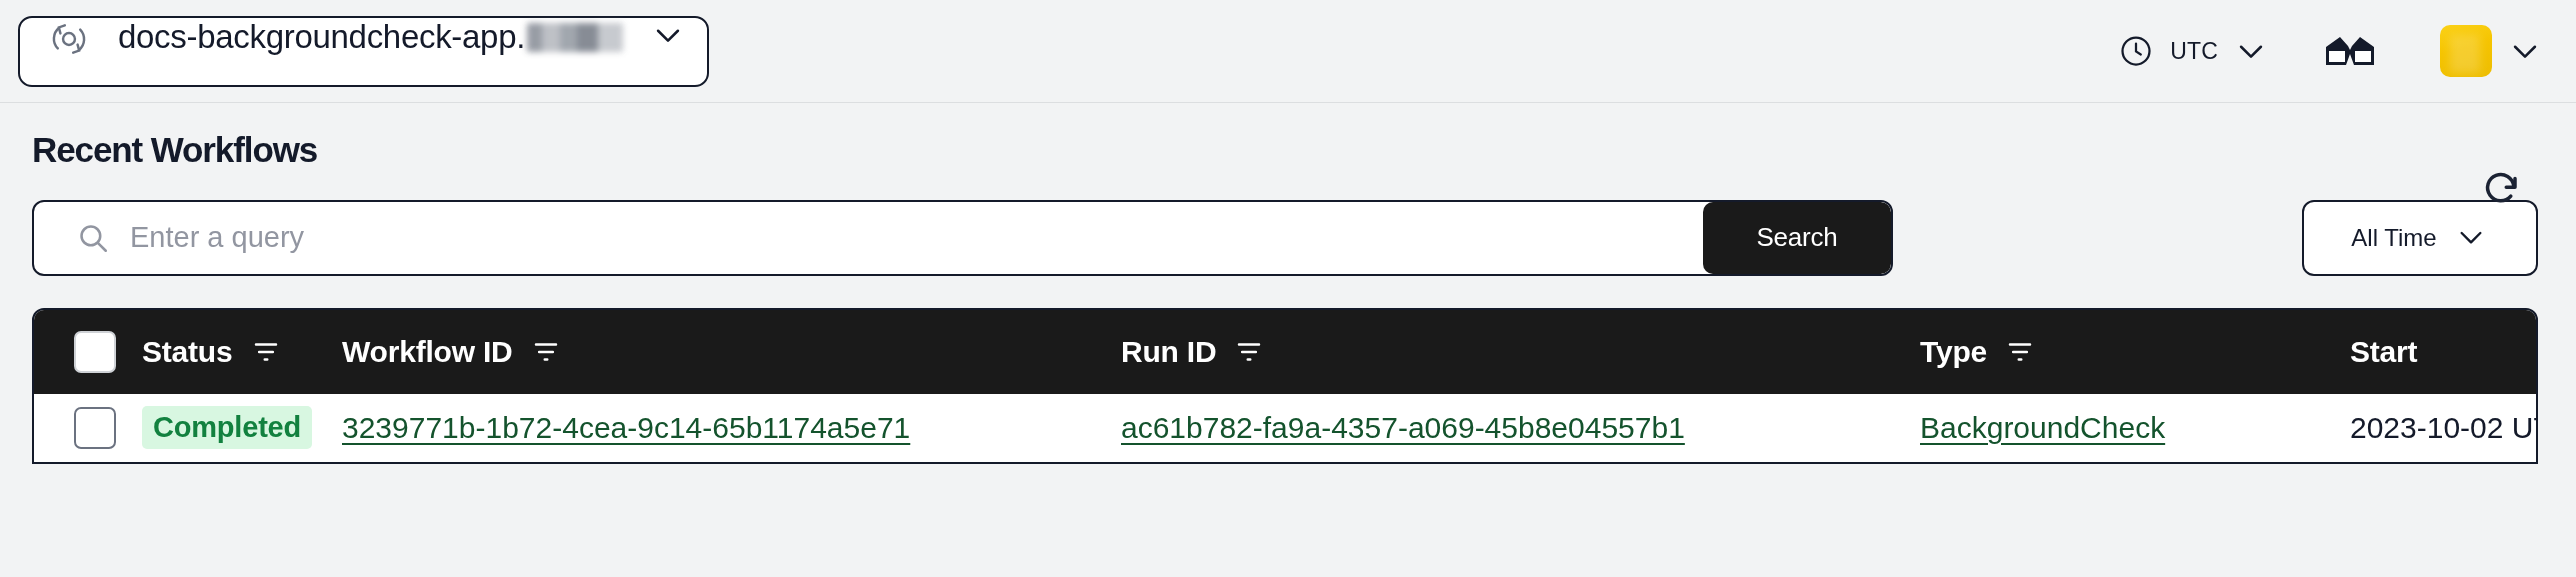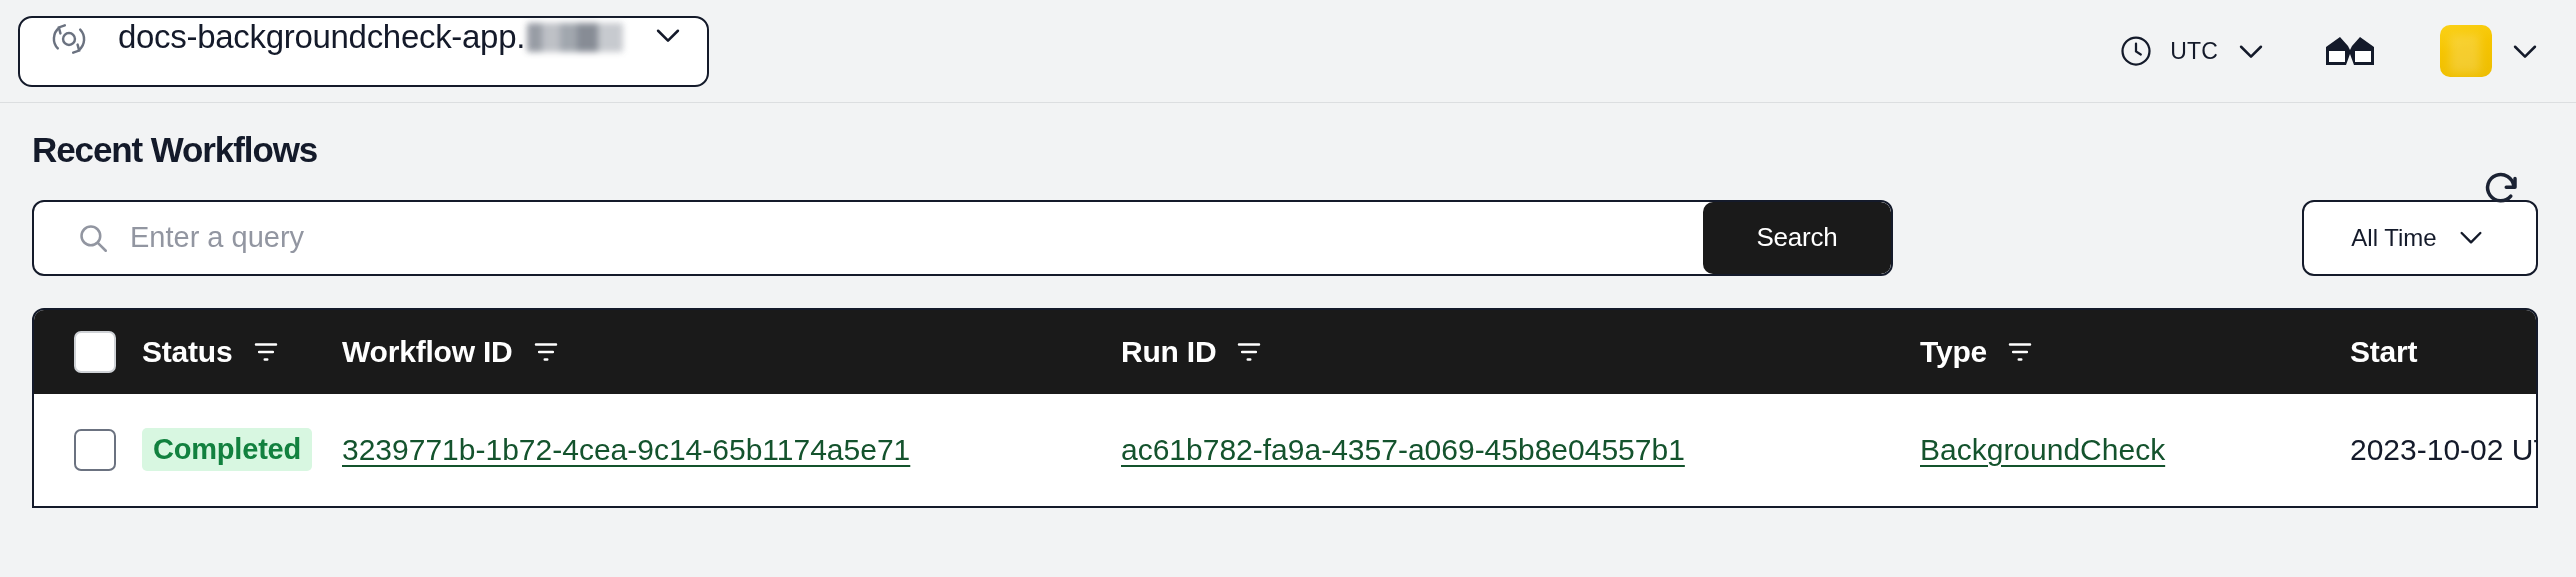--- a/index.html
+++ b/index.html
@@ -215,21 +215,21 @@
     border-radius: 7px;
     background: #fff;
     display:block;
     cursor: pointer;
   }
   thead .cbx { border-color:#cfd2d6; }
 
   tbody tr { border-top: 2px solid #141a2a; background: #fff; }
   tbody tr:first-child { border-top: 0; }
   td {
-    height: 112px;
+    height: 68px;
     padding: 0;
     font-size: 30px;
     vertical-align: middle;
     color: #141a2a;
     white-space: nowrap;
     overflow: hidden;
   }
   .pill {
     display:inline-block;
     background: #d8f7e1;

